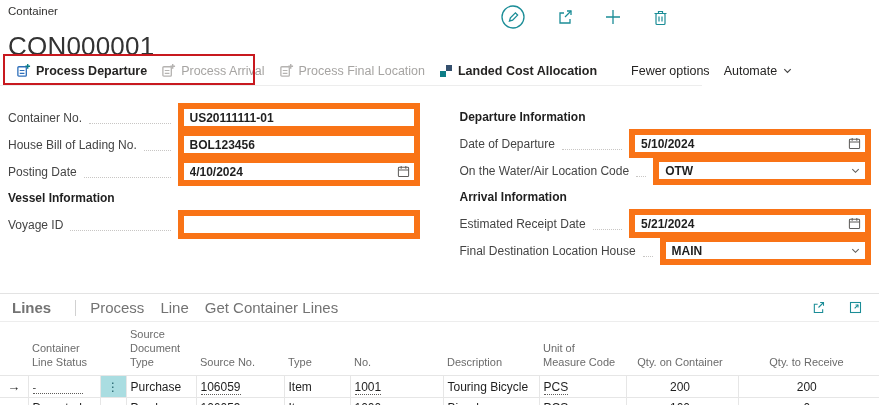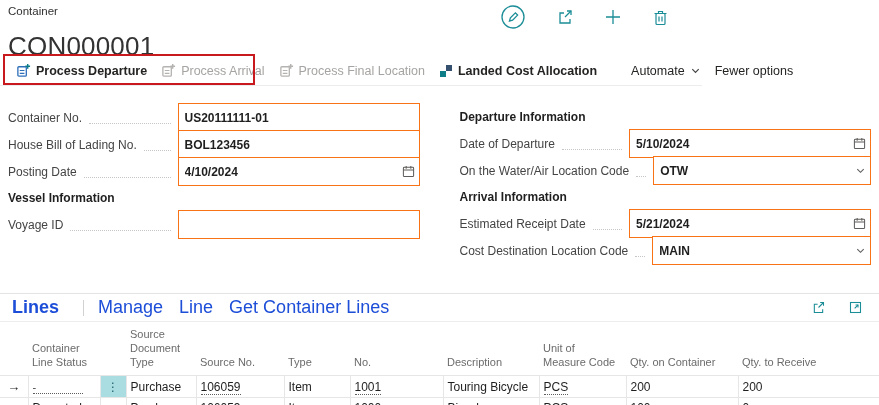--- a/index.html
+++ b/index.html
@@ -28,34 +28,34 @@
   .general { position:absolute; left:0; top:94px; width:879px; padding:0 8px; }
   .sec-head { display:flex; align-items:flex-end; justify-content:space-between; padding:6px 0 5px 0; border-bottom:2px solid #4a5a73; }
   .sec-title { font-size:14px; font-weight:700; color:#1f1f1f; }
   .show-more { font-size:11.5px; color:#53759c; cursor:pointer; }
   .gen-grid { display:flex; gap:40px; padding-top:10px; }
   .gcol { flex:1; min-width:0; }
   .subhead { font-size:12px; font-weight:700; color:#1f1f1f; height:26px; display:flex; align-items:center; }
   .frow { display:flex; align-items:center; height:27px; }
   .flabel { font-size:12px; color:#444; white-space:nowrap; }
   .leader { flex:1; border-bottom:1px dotted #c8c6c4; margin:0 7px; height:0.85em; min-width:10px; }
-  .fctrl { width:242px; height:29px; border:1px solid #f97316; background:#fff; display:flex; align-items:center; padding:0 4px 0 6px; cursor:text; }
+  .fctrl { width:242px; height:29px; border:6px solid #f97316; background:#fff; display:flex; align-items:center; padding:0 4px 0 6px; cursor:text; }
   .fval { flex:1; font-size:12px; font-weight:600; color:#1f1f1f; white-space:nowrap; overflow:hidden; }
   .fctrl .tail-ic { display:flex; align-items:center; cursor:pointer; }
 
   
   .lines-card { position:absolute; left:0; top:293px; width:879px; border-top:1px solid #e3e3e3; background:#fff; }
   .tabbar { display:flex; align-items:center; height:28px; padding:0 8px; border-bottom:1px solid #ededed; font-size:12.5px; }
-  .tab { background:none; border:none; font-family:inherit; font-size:18px; color:#1d4ed8; padding:4px 12px 4px 4px; cursor:pointer; white-space:nowrap; }
+  .tab { background:none; border:none; font-family:inherit; font-size:15px; color:#737373; padding:4px 12px 4px 4px; cursor:pointer; white-space:nowrap; }
   .tab.primary { font-weight:700; padding-right:14px; }
   .tab-icons { margin-left:auto; display:flex; gap:18px; align-items:center; padding-right:6px; }
 
   table.grid { width:879px; border-collapse:collapse; table-layout:fixed; font-size:12px; }
   .grid th { font-weight:400; color:#6b6b6b; font-size:11px; text-align:left; vertical-align:bottom; padding:6px 8px 6px 4px; line-height:1.25; }
-  .grid th.num, .grid td.num { text-align:left; padding-right:8px; }
+  .grid th.num, .grid td.num { text-align:center; padding-right:8px; }
   .grid td { border:1px solid #e6e6e6; border-left:none; padding:3px 8px 3px 4px; height:21px; color:#1f1f1f; white-space:nowrap; overflow:hidden; }
   .grid td:first-child { border-left:none; border-right:1px solid #e6e6e6; }
   .grid tr td:last-child { border-right:none; }
   .grid thead tr th { border-bottom:1px solid #e6e6e6; }
   .arrow-cell { text-align:center; color:#595959; font-size:13px; padding:0 !important; }
   .menu-cell { text-align:center; padding:0 !important; }
   .menu-cell .dots { display:flex; width:100%; height:100%; min-height:21px; align-items:center; justify-content:center; background:#aadde1; color:#20606a; font-size:12px; cursor:pointer; }
   .drill { border-bottom:1px dotted #5f5d5b; cursor:pointer; }
   .empty-opt { display:inline-block; min-width:50px; font-size:11px; color:#444; line-height:1; }
 
@@ -131,29 +131,29 @@
       <svg class="ic" width="14" height="14" viewBox="0 0 14 14">
         <rect x="1" y="7" width="6" height="6" fill="#0d7d87"></rect>
         <rect x="7" y="1" width="6" height="6" fill="#35506e"></rect>
       </svg>
       <span class="lbl">Landed Cost Allocation</span>
     </button>
 
     <span class="vsep"></span>
 
     <button class="act plain">
+      <span class="lbl fewer">Fewer options</span>
+    </button>
+
+    <button class="act plain">
       <span class="lbl">Automate</span>
       <svg class="ic" width="11" height="11" viewBox="0 0 12 12" fill="none" stroke="#444" stroke-width="1.3">
         <path d="M2.5 4.5L6 8l3.5-3.5"></path>
       </svg>
     </button>
-
-    <button class="act plain">
-      <span class="lbl fewer">Fewer options</span>
-    </button>
   </div>
 
   <div class="general">
     <div class="gen-grid">
 
       <div class="gcol">
         <div class="frow">
           <span class="flabel">Container No.</span>
           <span class="leader"></span>
           <div class="fctrl">
@@ -225,40 +225,40 @@
             <span class="fval">5/21/2024</span>
             <span class="tail-ic">
               <svg class="ic" width="13" height="13" viewBox="0 0 14 14" fill="none" stroke="#5f5d5b" stroke-width="1.1">
                 <rect x="1.5" y="2.5" width="11" height="10" rx="1"></rect>
                 <path d="M1.5 5.5h11M4.5 1v3M9.5 1v3"></path>
               </svg>
             </span>
           </div>
         </div>
         <div class="frow">
-          <span class="flabel">Cost Destination Location Code</span>
+          <span class="flabel">Final Destination Location House</span>
           <span class="leader"></span>
           <div class="fctrl">
             <span class="fval">MAIN</span>
             <span class="tail-ic">
               <svg class="ic" width="11" height="11" viewBox="0 0 12 12" fill="none" stroke="#5f5d5b" stroke-width="1.2">
                 <path d="M2.5 4.5L6 8l3.5-3.5"></path>
               </svg>
             </span>
           </div>
         </div>
       </div>
     </div>
   </div>
 
   <div class="lines-card">
     <div class="tabbar">
       <button class="tab primary">Lines</button>
       <span class="vsep"></span>
-      <button class="tab">Manage</button>
+      <button class="tab">Process</button>
       <button class="tab">Line</button>
       <button class="tab">Get Container Lines</button>
       <div class="tab-icons">
         <button class="icon-btn">
           <svg class="ic" width="15" height="15" viewBox="0 0 18 18" fill="none" stroke="#1b8d97" stroke-width="1.3">
             <path d="M8 5H4v10h10v-4"></path>
               <path d="M9 9l6-6"></path>
               <path d="M11 3h4v4"></path>
           </svg>
         </button>

